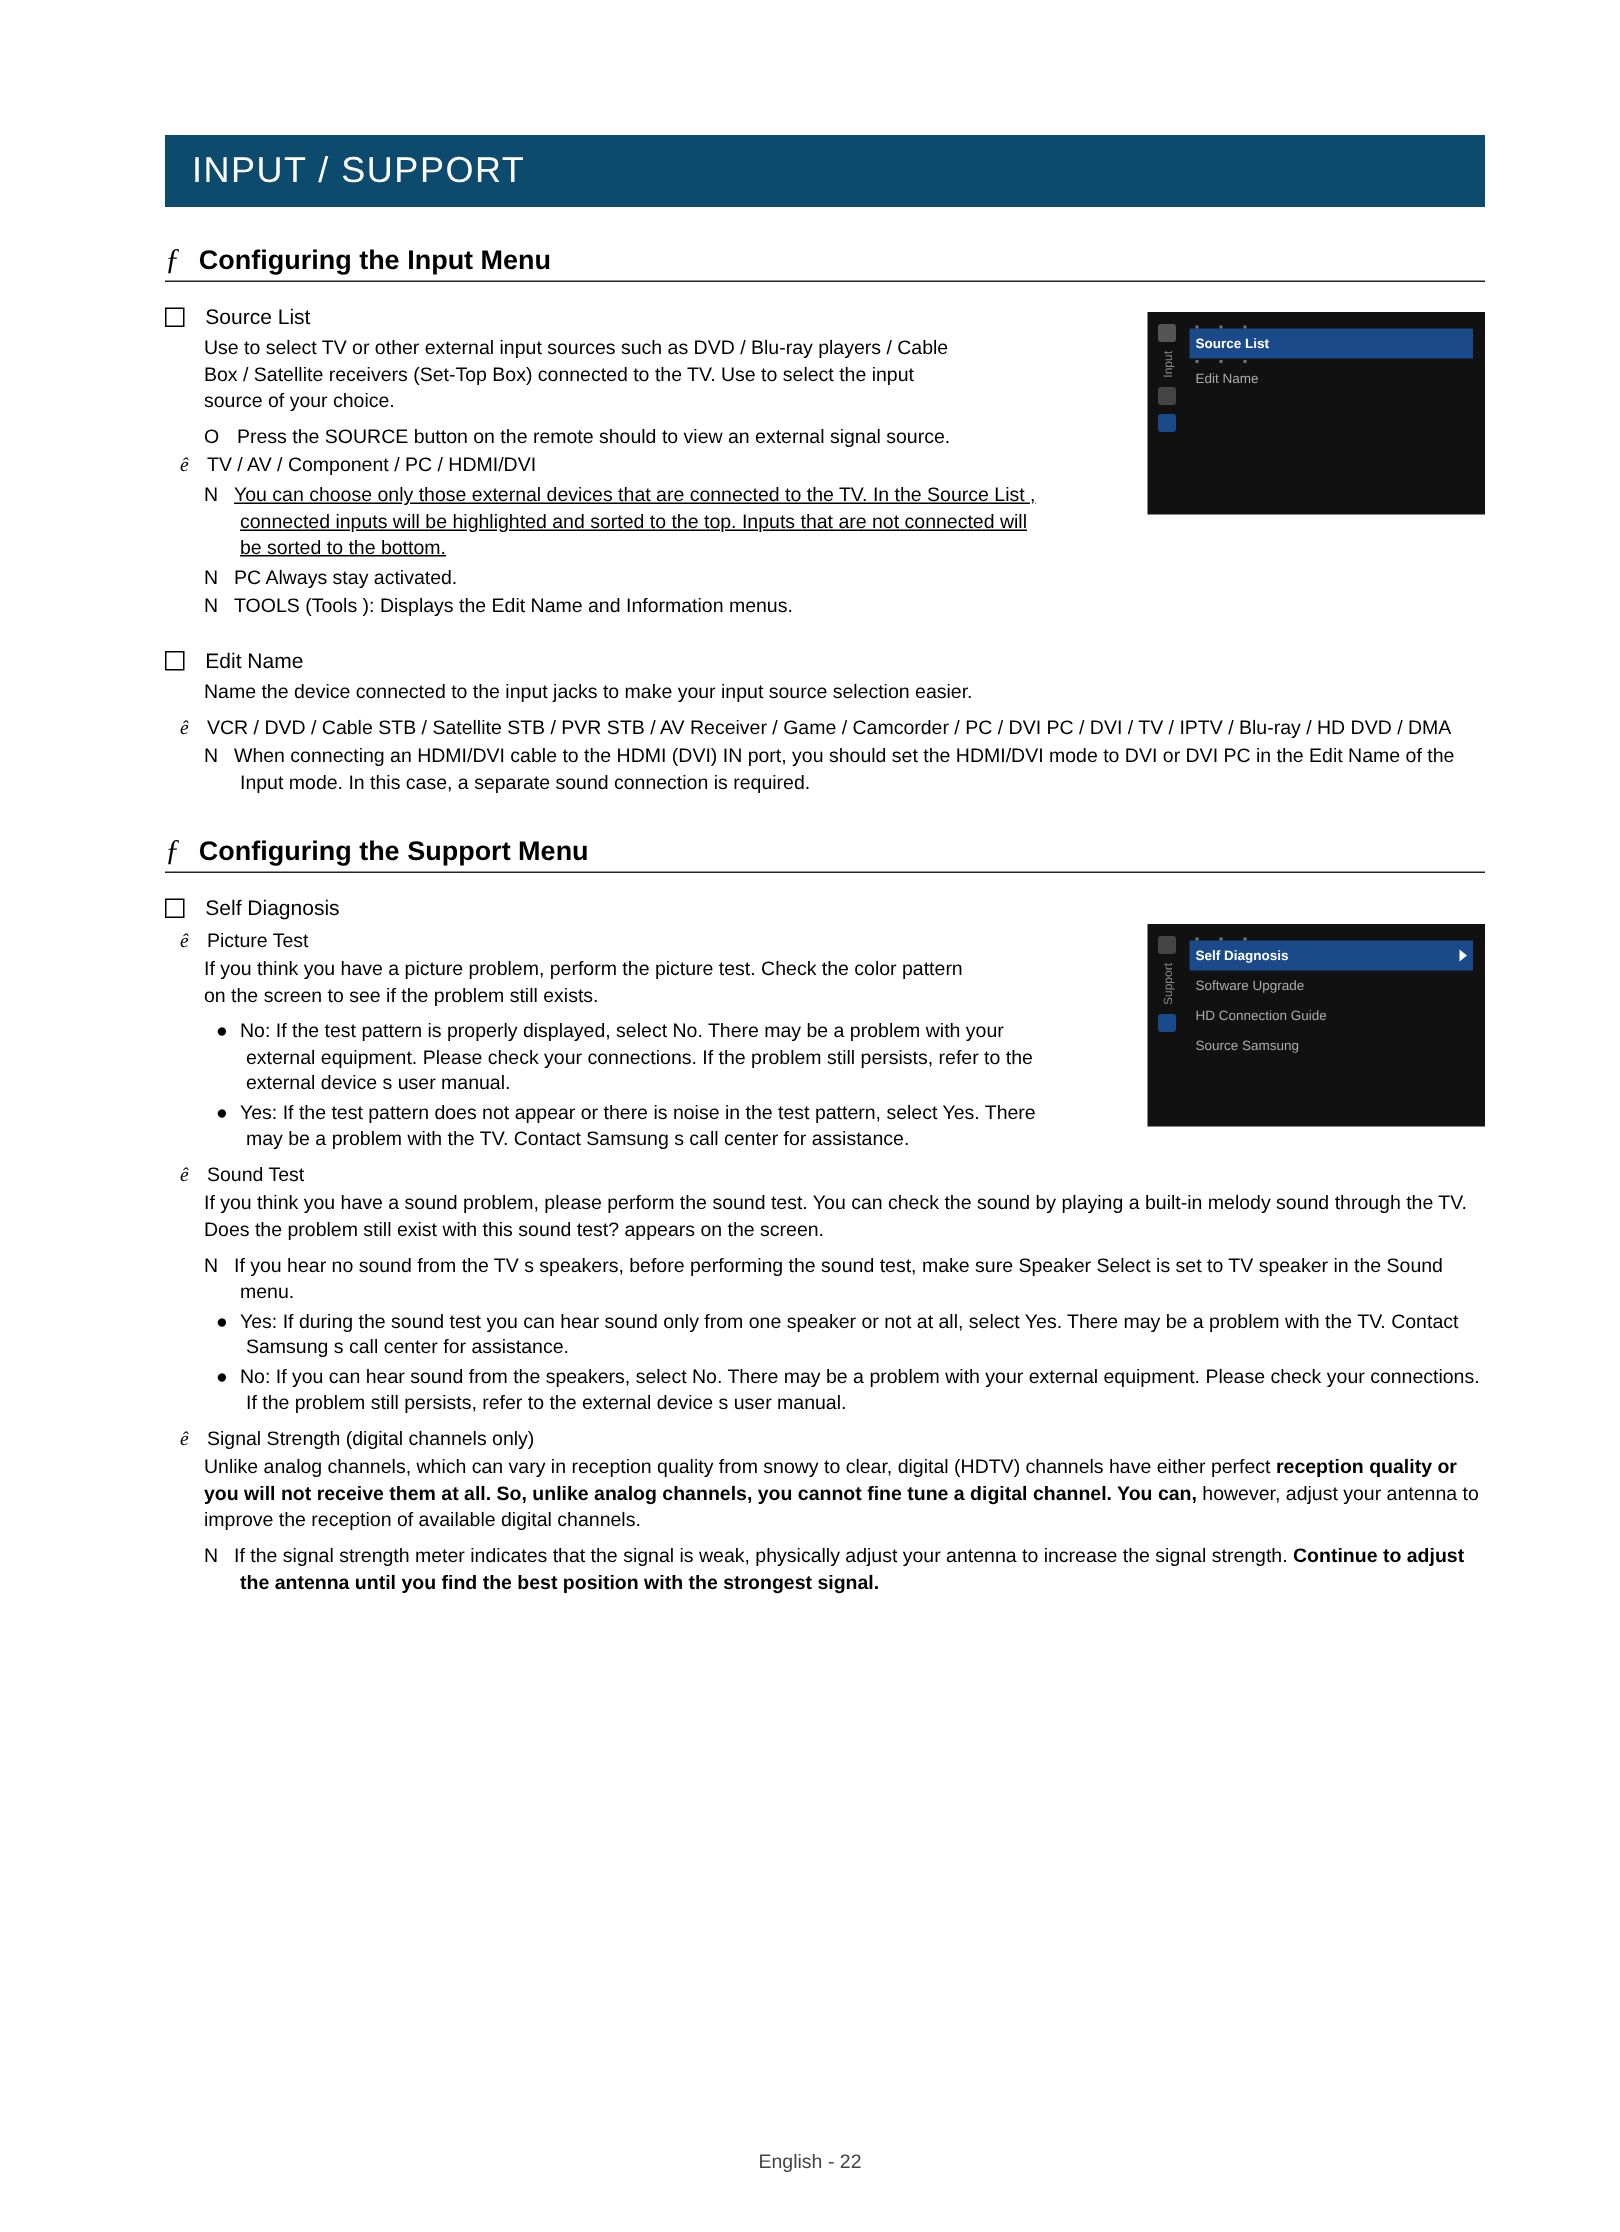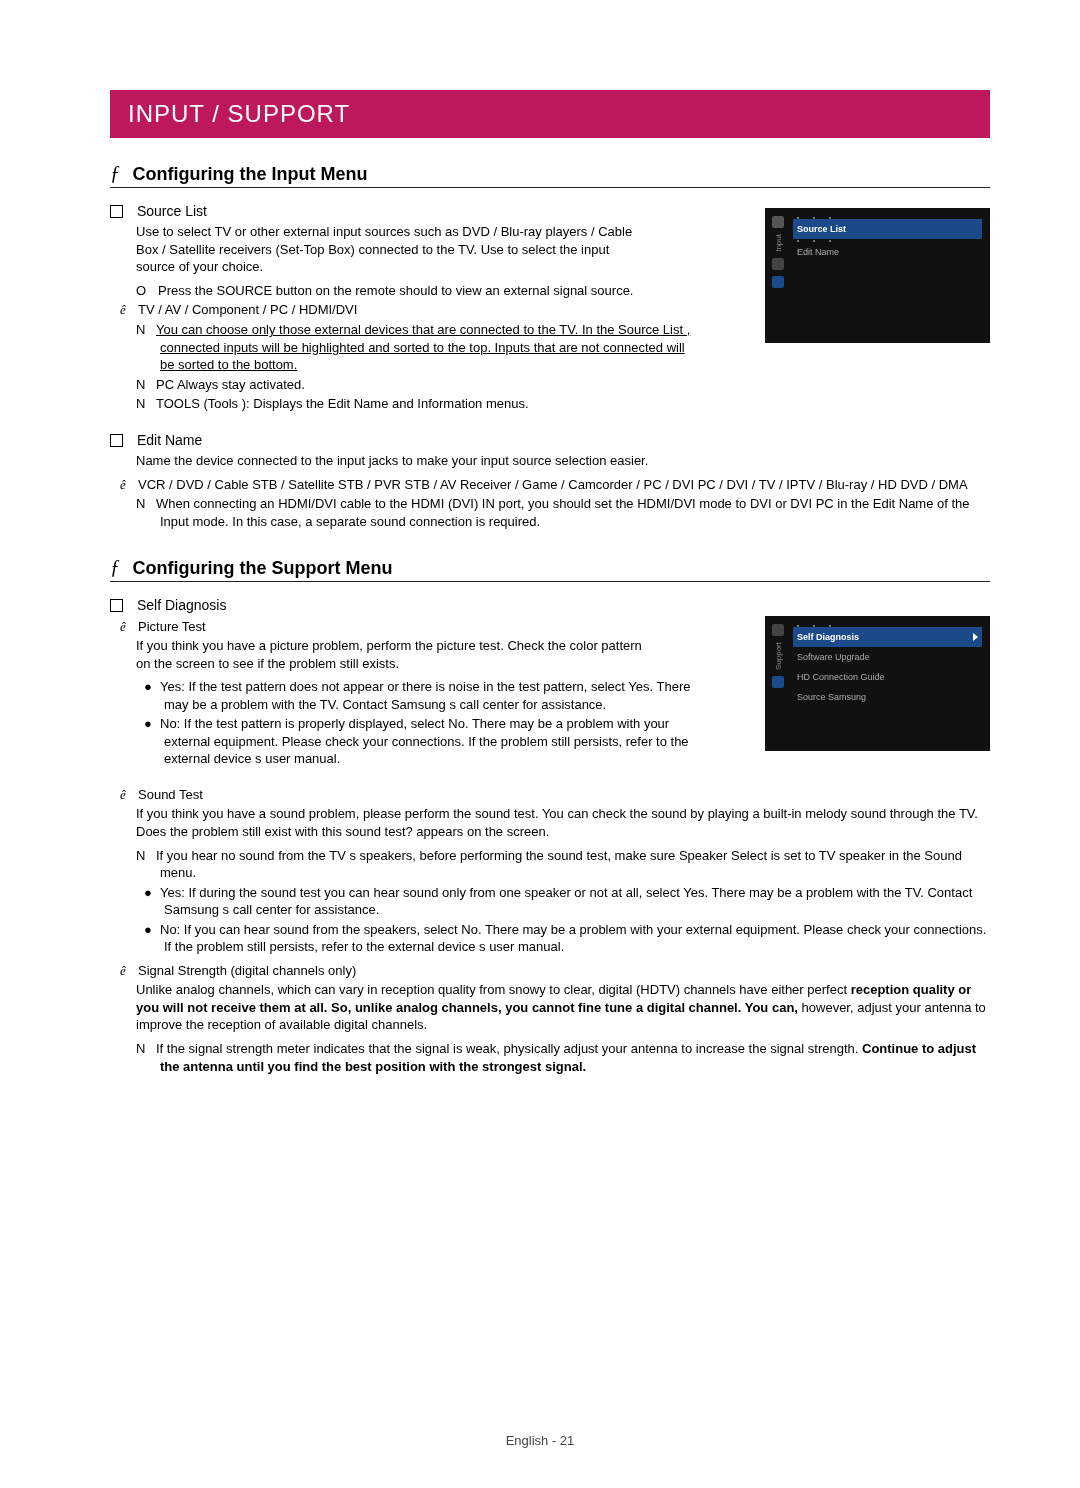--- a/index.html
+++ b/index.html
@@ -11,21 +11,21 @@
   }
   .page {
     width: 1080px;
     height: 1488px;
     margin: 0 auto;
     position: relative;
     box-sizing: border-box;
     padding: 90px 90px 40px 110px;
   }
   .title-bar {
-    background: #be185d;
+    background: #0c4a6e;
     color: #fff;
     font-size: 24px;
     font-weight: 400;
     letter-spacing: 1px;
     padding: 10px 18px;
     margin-bottom: 24px;
   }
   .section-heading-wrap {
     border-bottom: 1px solid #222;
     margin-bottom: 14px;
@@ -255,27 +255,27 @@
   <div class="subhead-row">
     <span class="chk"></span>
     <span class="subhead">Self Diagnosis</span>
   </div>
 
   <div class="e-item">
     <span class="e-mark">ê</span><span>Picture Test</span>
   </div>
   <div class="body-text narrow">If you think you have a picture problem, perform the picture test. Check the color pattern on the screen to see if the problem still exists.</div>
   <div class="bullet-item" style="max-width:530px;">
+    <span class="bullet-dot">●</span><span>No: If the test pattern is properly displayed, select No. There may be a problem with your external equipment. Please check your connections. If the problem still persists, refer to the external device s user manual.</span>
+  </div>
+  <div class="bullet-item" style="max-width:530px;">
     <span class="bullet-dot">●</span><span>Yes: If the test pattern does not appear or there is noise in the test pattern, select Yes. There may be a problem with the TV. Contact Samsung s call center for assistance.</span>
   </div>
-  <div class="bullet-item" style="max-width:530px;">
-    <span class="bullet-dot">●</span><span>No: If the test pattern is properly displayed, select No. There may be a problem with your external equipment. Please check your connections. If the problem still persists, refer to the external device s user manual.</span>
-  </div>
-
-  <div class="e-item" style="margin-top:18px;">
+
+  <div class="e-item" style="margin-top:6px;">
     <span class="e-mark">ê</span><span>Sound Test</span>
   </div>
   <div class="body-text">If you think you have a sound problem, please perform the sound test. You can check the sound by playing a built-in melody sound through the TV.  Does the problem still exist with this sound test?  appears on the screen.</div>
   <div class="n-item">
     <span class="n-mark">N</span><span>If you hear no sound from the TV s speakers, before performing the sound test, make sure Speaker Select  is set to TV speaker  in the Sound menu.</span>
   </div>
   <div class="bullet-item">
     <span class="bullet-dot">●</span><span>Yes: If during the sound test you can hear sound only from one speaker or not at all, select Yes. There may be a problem with the TV. Contact Samsung s call center for assistance.</span>
   </div>
   <div class="bullet-item">
@@ -332,14 +332,14 @@
       <div class="side-row hi">
         <span>Self Diagnosis</span>
           <span class="tri"></span>
       </div>
       <div class="side-row">Software Upgrade</div>
       <div class="side-row">HD Connection Guide</div>
       <div class="side-row">Source Samsung</div>
     </div>
   </div>
 
-  <div class="footer">English - 21</div>
+  <div class="footer">English - 22</div>
 </div>
 
 </body></html>

